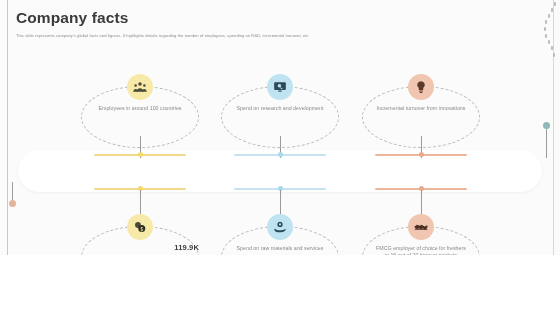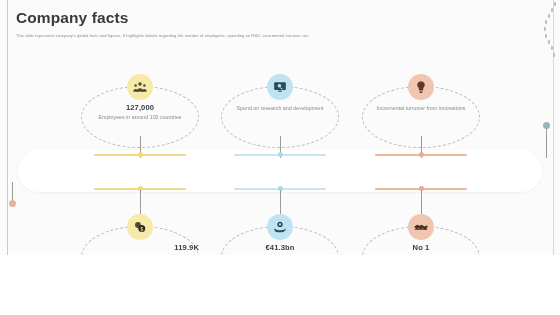--- a/index.html
+++ b/index.html
@@ -133,21 +133,20 @@
           <circle cx="12" cy="7" r="3"></circle>
             <path d="M6 20c0-3.3 2.7-6 6-6s6 2.7 6 6z"></path>
           <circle cx="4.5" cy="9.5" r="2.2"></circle>
             <circle cx="19.5" cy="9.5" r="2.2"></circle>
           <path d="M0.5 20c0-2.6 1.8-4.5 4-4.5s4 1.9 4 4.5z"></path>
           <path d="M15.5 20c0-2.6 1.8-4.5 4-4.5s4 1.9 4 4.5z"></path>
         </svg>
       </span>
     </div>
     <div class="ctext" style="top:29px;">
-      <div class="cval">127,000</div>
       <div class="cdesc">Employees in around 100 countries</div>
     </div>
   </div>
   <div class="conn" style="left:140px;top:136px;height:22px;"></div>
 
   <div class="card" style="left:221px;top:74px;">
     <div class="ellipse" style="top:12px;"></div>
     <div class="bubble" style="top:0;background:#bfe3f1;">
       <span>
         <svg width="14" height="14" viewBox="0 0 24 24" fill="#2c4a58">
@@ -223,37 +222,35 @@
     <div class="bubble" style="top:0;background:#bfe3f1;">
       <span>
         <svg width="14" height="14" viewBox="0 0 24 24" fill="#2c4a58">
           <circle cx="12" cy="7.5" r="4.5"></circle>
           <circle cx="12" cy="7.5" r="1.8" fill="#bfe3f1"></circle>
           <path d="M2 15c2.5 0 4 2.5 7 2.5h6c2 0 5-1 7-2.5 0 4-4 6-8 6H8c-3 0-6-2-6-6z"></path>
         </svg>
       </span>
     </div>
     <div class="ctext" style="top:29px;">
-      <div class="cval">€41.3bn</div>
       <div class="cdesc">Spend on raw materials and services</div>
     </div>
   </div>
 
   <div class="conn" style="left:421px;top:190px;height:24px;"></div>
   <div class="card" style="left:362px;top:214px;">
     <div class="ellipse" style="top:12px;"></div>
     <div class="bubble" style="top:0;background:#f0c6b0;">
       <span>
         <svg width="14" height="14" viewBox="0 0 24 24" fill="#4a2f22">
           <path d="M1 11l4-3 5 2 3-2 5 3 5-2v4l-4 4-4-3-3 2-4-2-3 2-4-3z"></path>
           <rect x="1" y="15" width="22" height="1.6" rx=".8"></rect>
         </svg>
       </span>
     </div>
     <div class="ctext" style="top:29px;">
-      <div class="cval">No 1</div>
       <div class="cdesc">FMCG employer of choice for freshers in 16 out of 20 biggest markets</div>
     </div>
   </div>
 
   <div class="footer">This slide is 100% editable. Adapt it to your needs and capture your audience's attention.</div>
 
 </div>
 
 </body></html>

